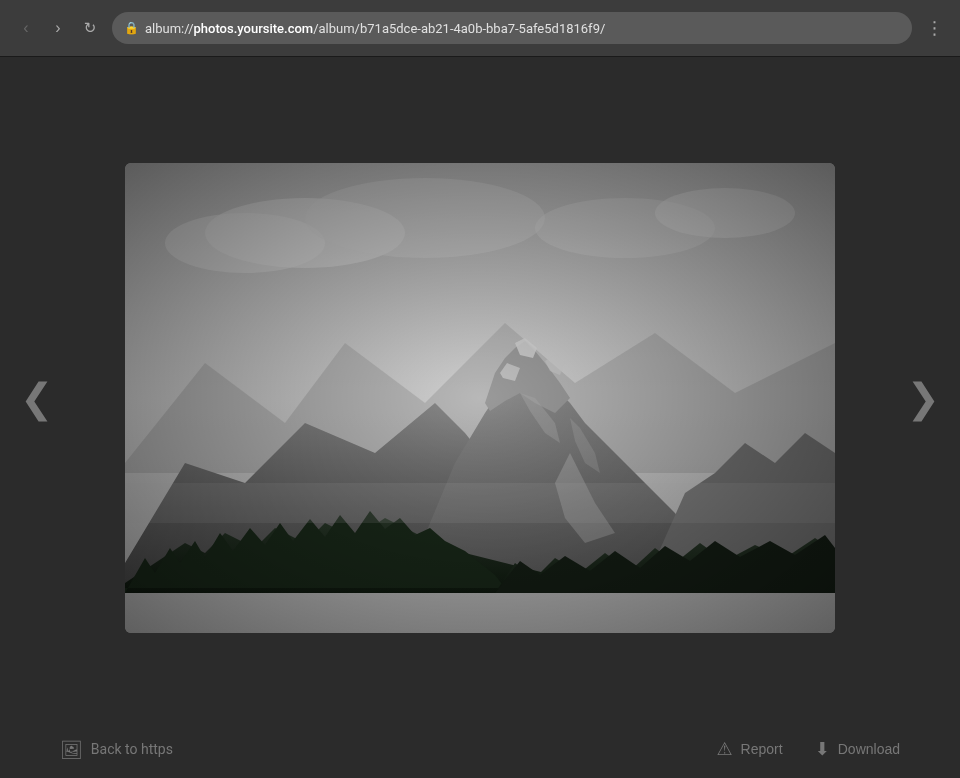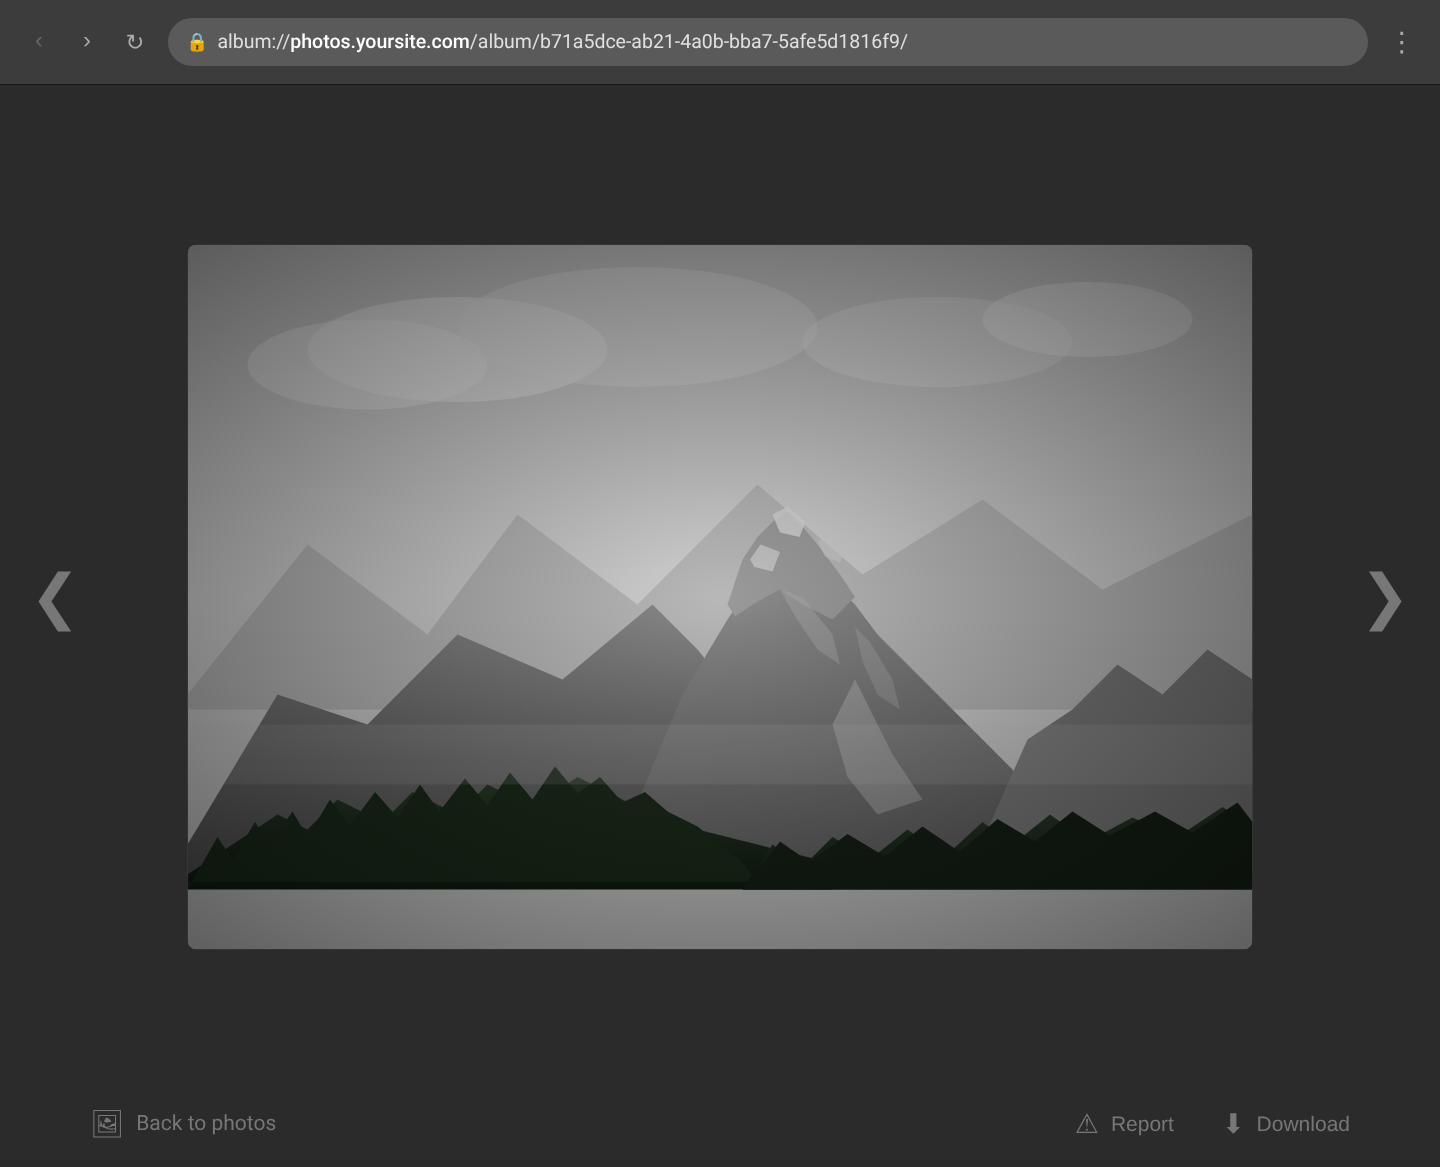--- a/index.html
+++ b/index.html
@@ -324,21 +324,21 @@
     </div>
 
     <button class="next-btn">
       <span>❯</span>
     </button>
   </div>
 
   <div class="bottom-bar">
     <div class="bottom-left">
       <span class="bottom-icon">🖼</span>
-      <span class="bottom-label">Back to photos</span>
+      <span class="bottom-label">Back to https</span>
     </div>
     <div class="bottom-right">
       <button class="report-btn">
         <span class="bottom-icon">⚠</span>
         <span class="bottom-label">Report</span>
       </button>
       <button class="download-btn">
         <span class="bottom-icon">⬇</span>
         <span class="bottom-label">Download</span>
       </button>

